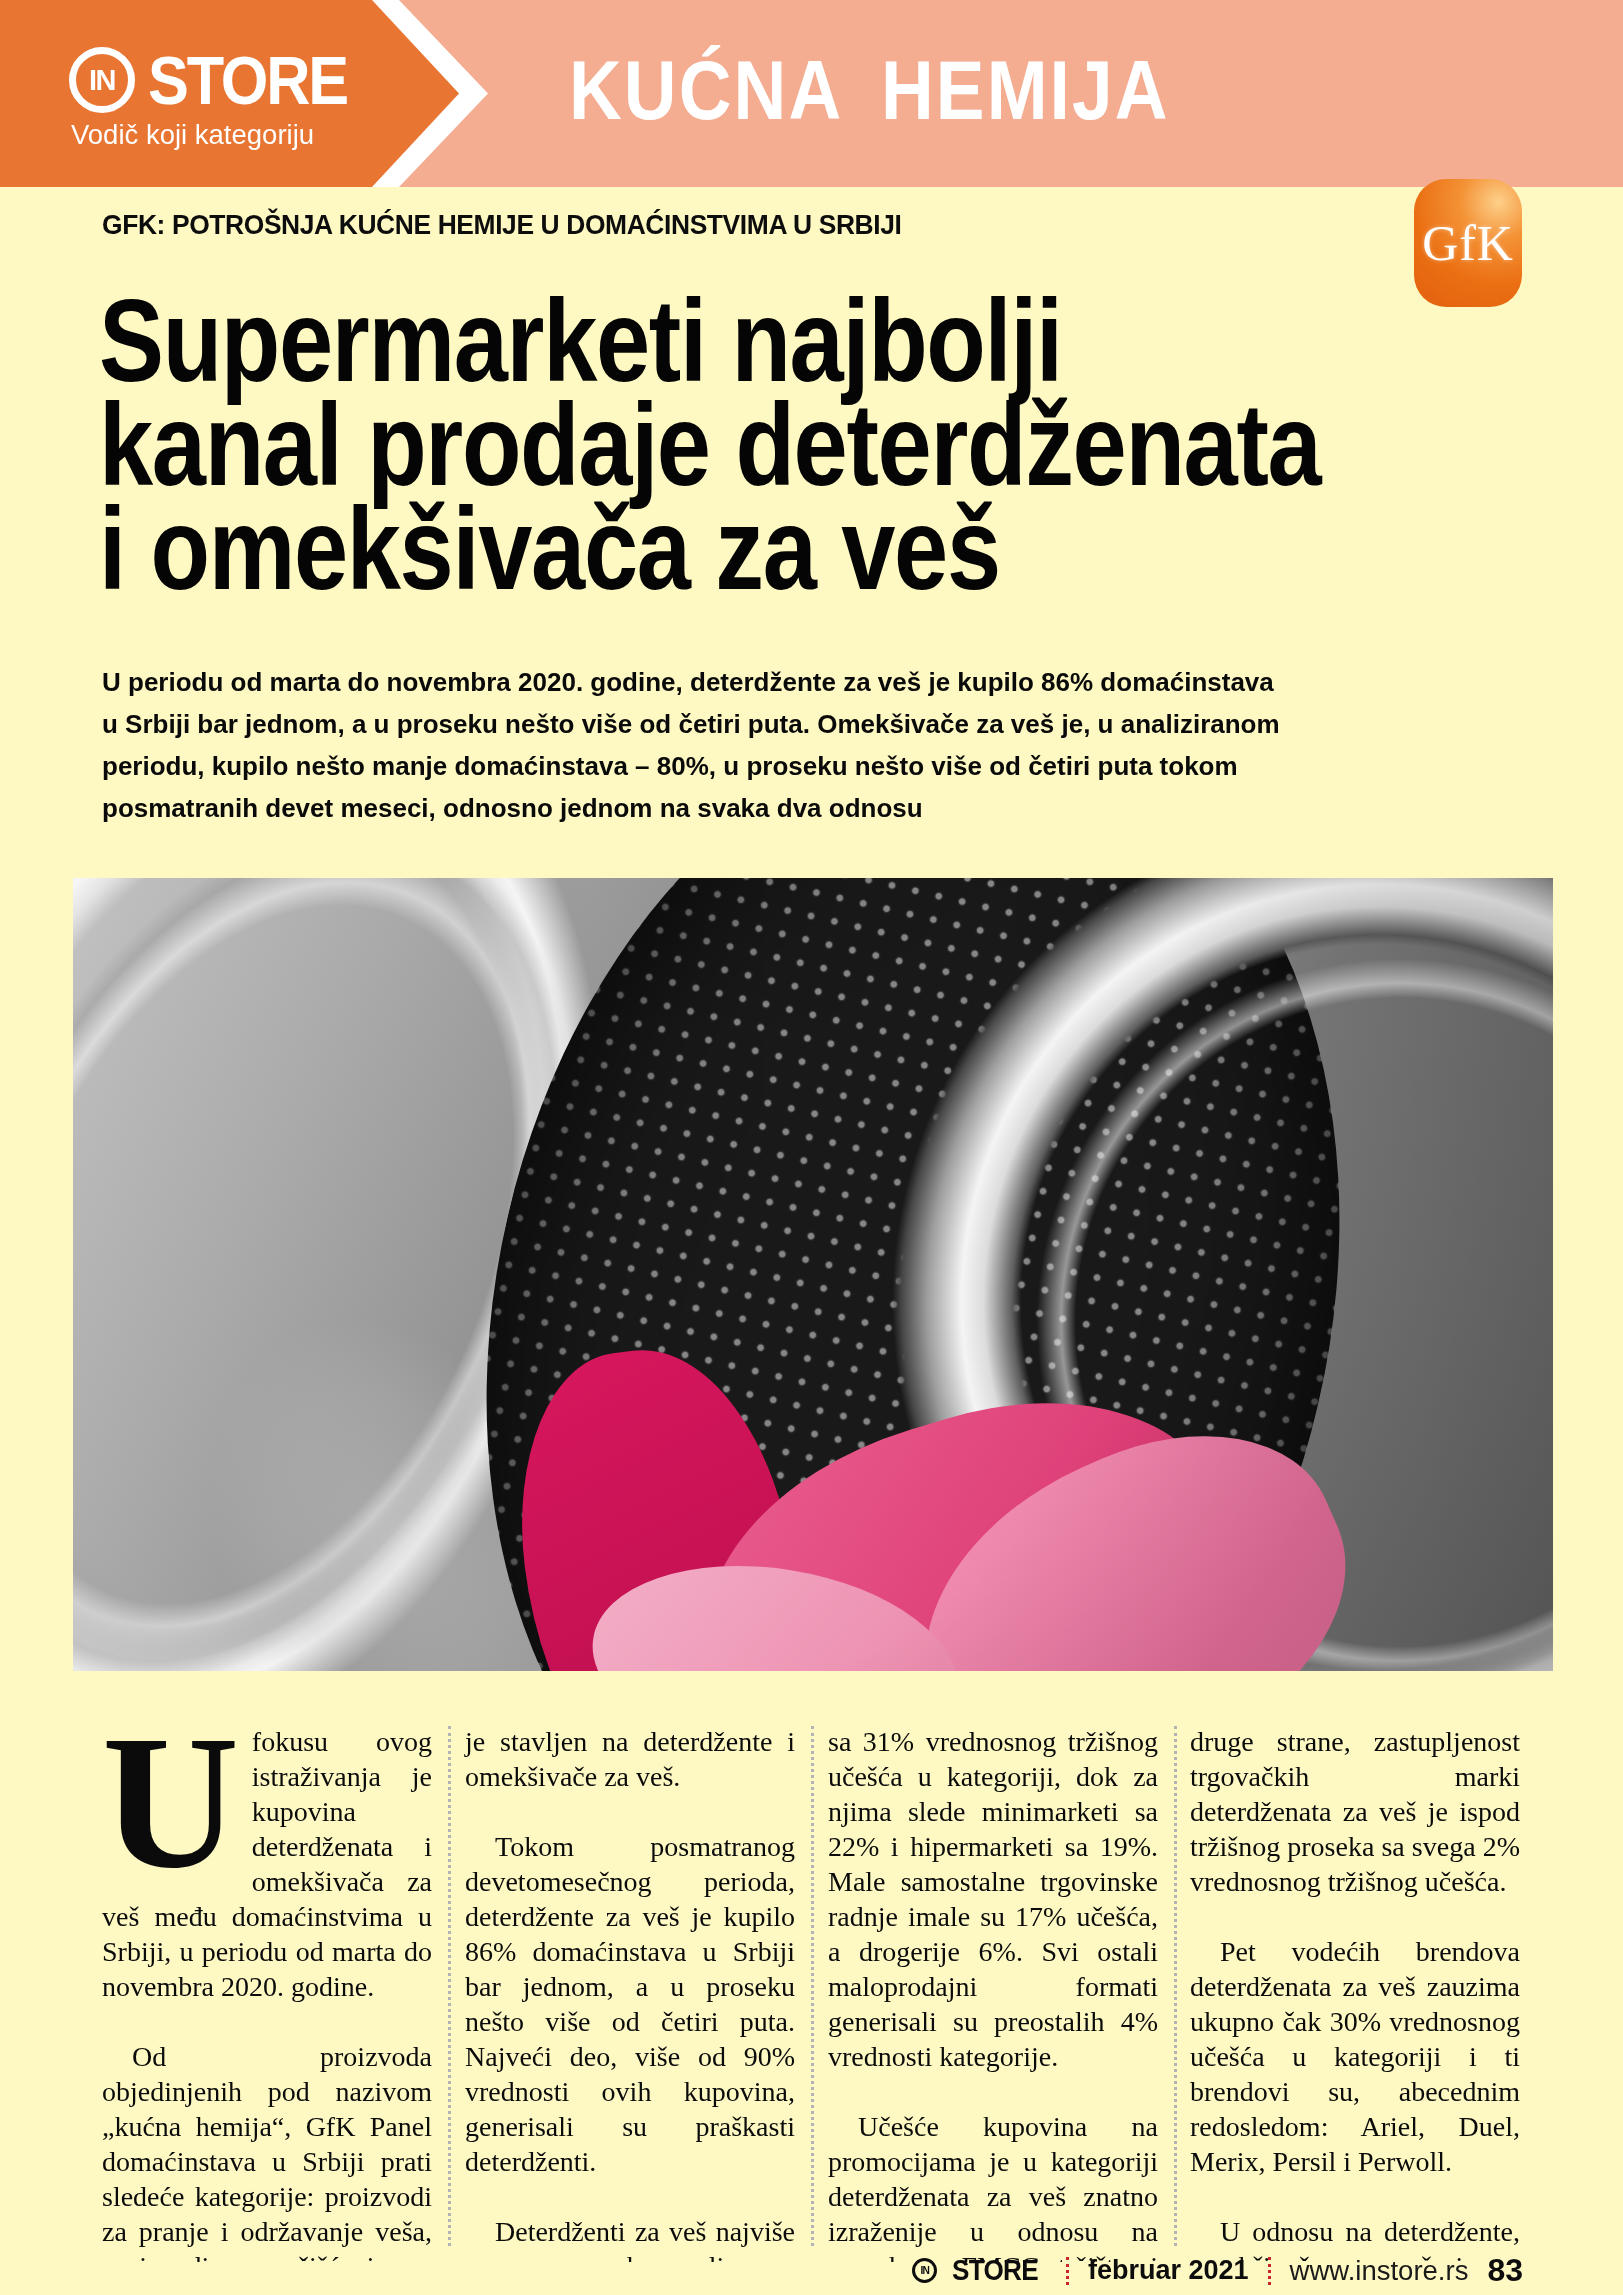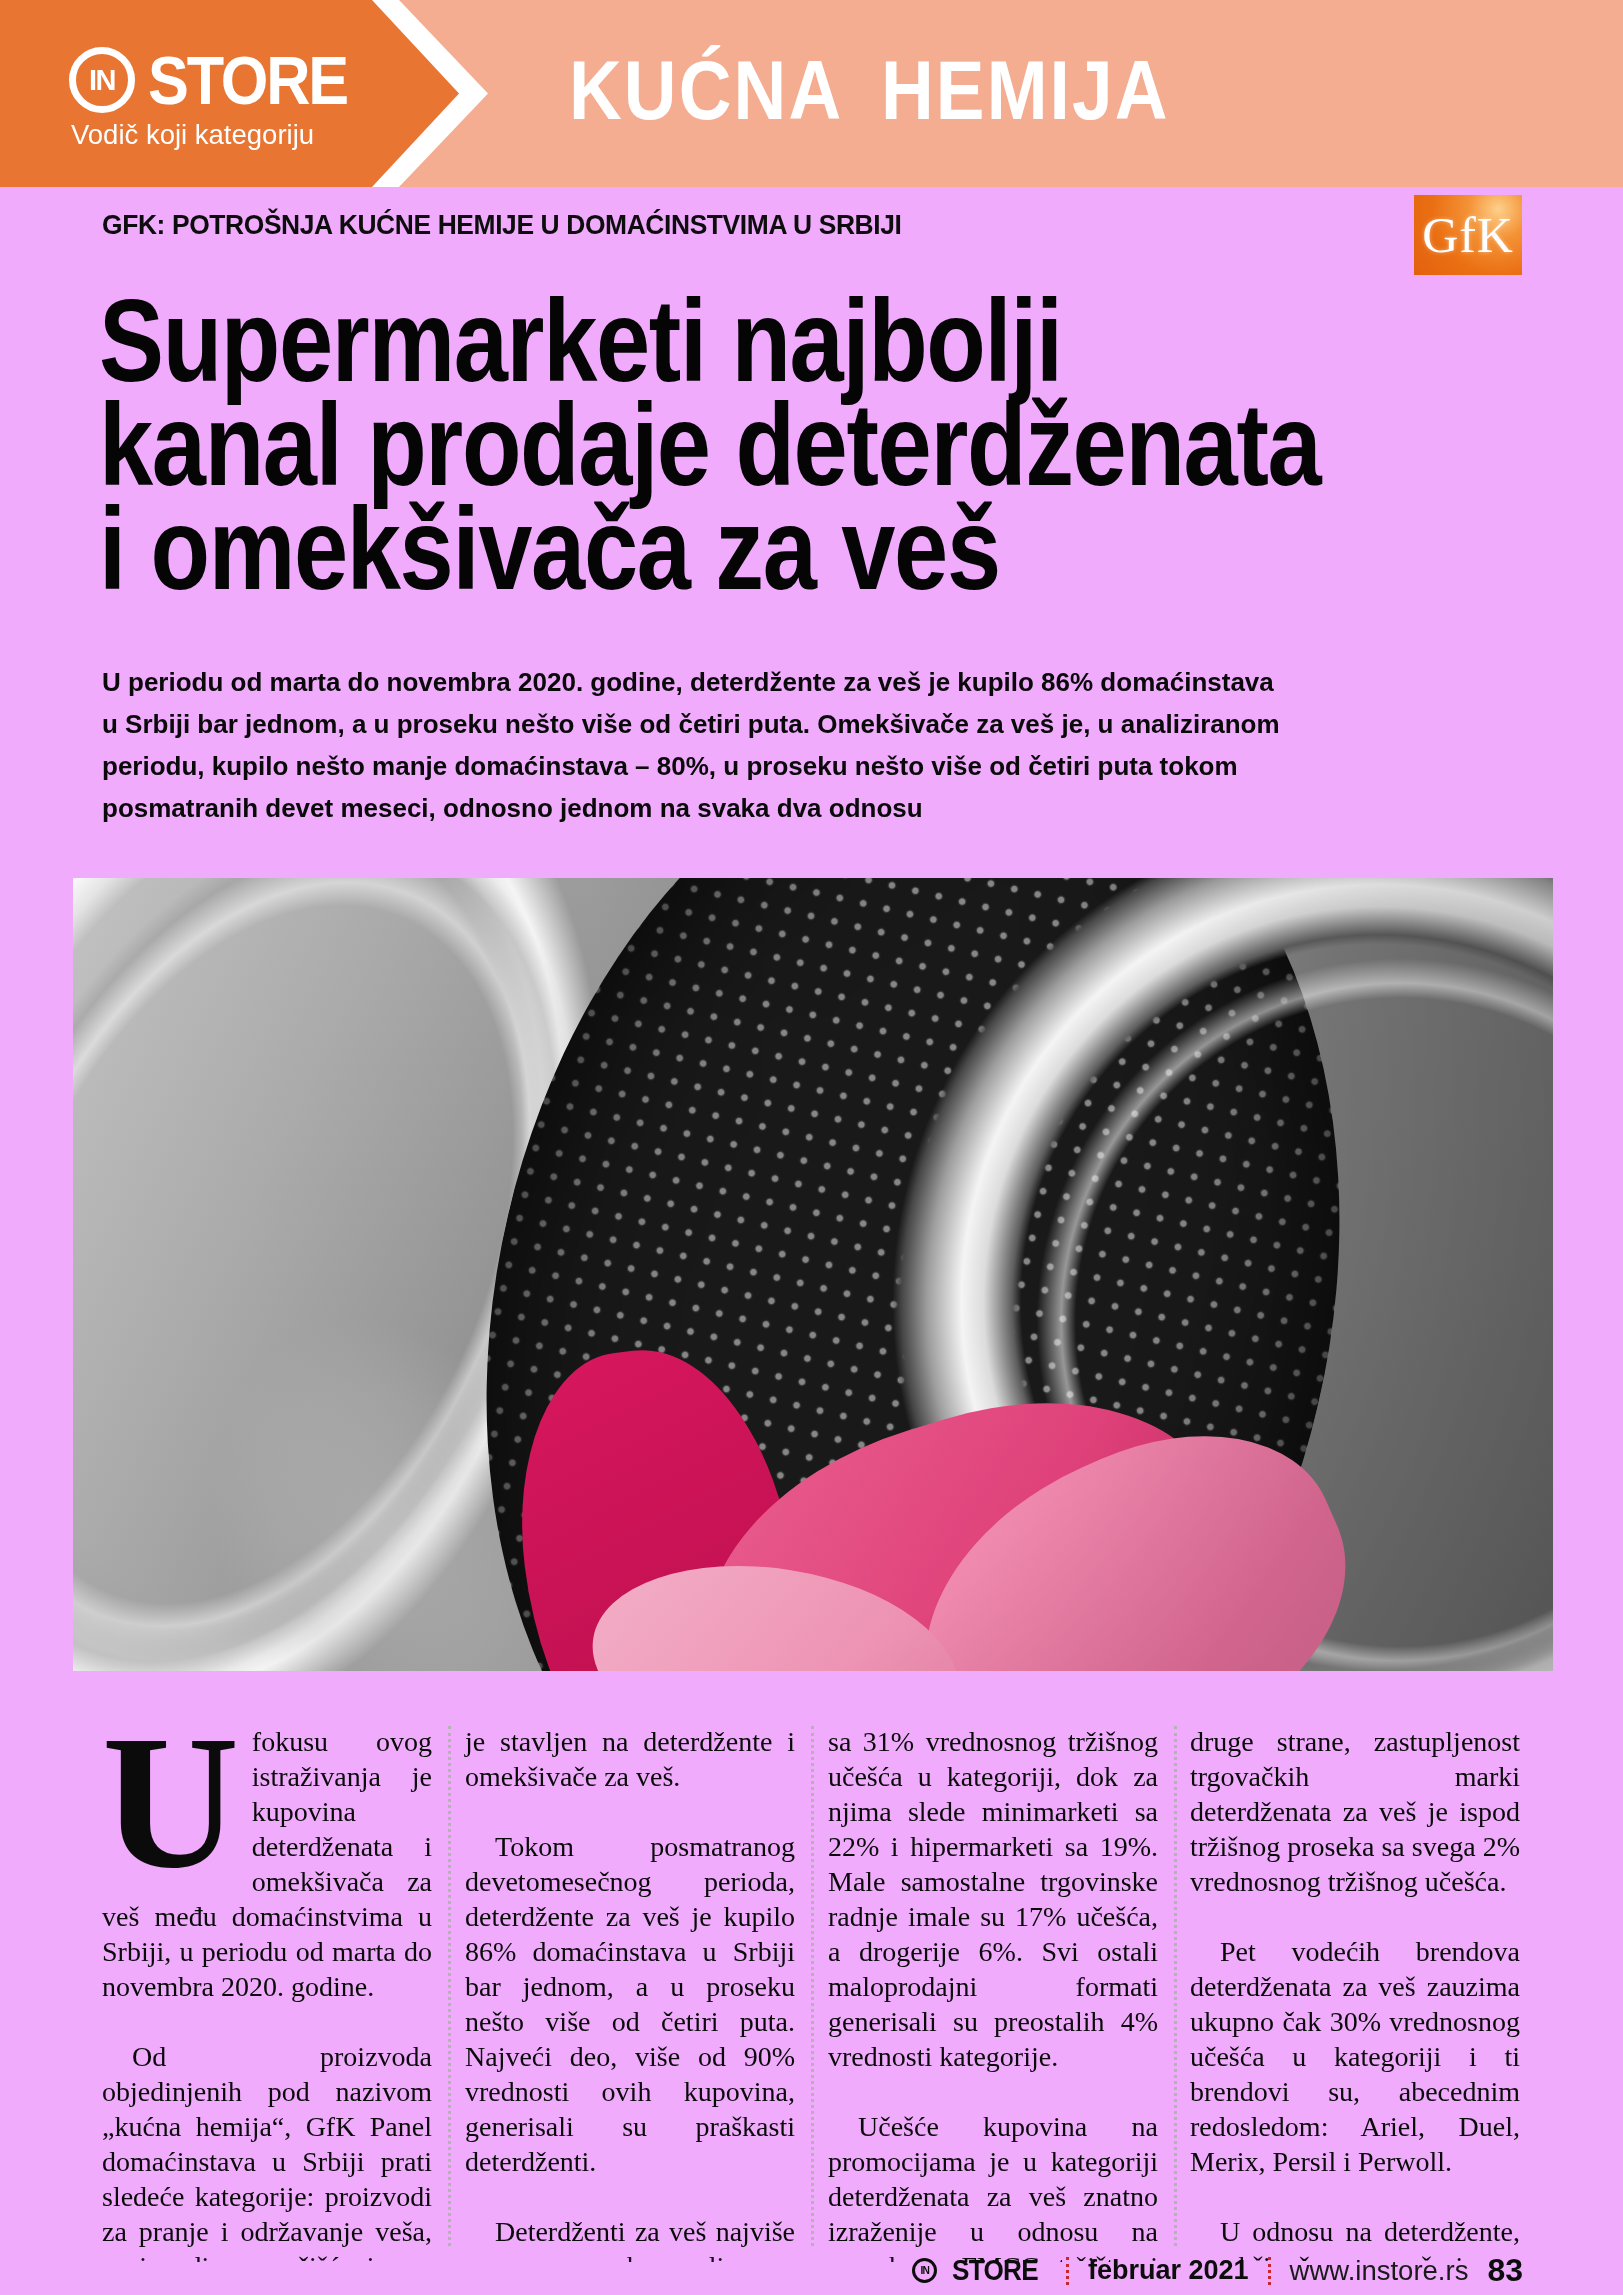--- a/index.html
+++ b/index.html
@@ -1,19 +1,19 @@
 <!DOCTYPE html>
 <html style="font-size:12.6px"><head>
 <meta charset="utf-8">
 <style>
   * { margin:0; padding:0; box-sizing:border-box; }
   html,body { background:#e9e9e9; }
   .page {
     position:relative; width:1623px; height:2295px;
-    background:#f0abfc; overflow:hidden;
+    background:#fef9c3; overflow:hidden;
     font-family:"Liberation Sans", sans-serif;
   }
 
   
   .header { position:absolute; left:0; top:0; width:1623px; height:187px; background:#f5ad92; }
   .arrow-white {
     position:absolute; left:0; top:0; width:550px; height:187px; background:#ffffff;
     clip-path:polygon(0 0, 399px 0, 488px 50%, 399px 100%, 0 100%);
   }
   .arrow-orange {
@@ -37,25 +37,25 @@
     letter-spacing:2.4px; word-spacing:20.4px; white-space:nowrap;
   }
 
   
   .kicker {
     position:absolute; left:102px; top:209px; color:#0d0d0d; font-weight:800;
     font-size:27.5px; letter-spacing:-0.4px; transform:scaleX(.96); transform-origin:left center;
     white-space:nowrap;
   }
   .gfk-logo {
-    position:absolute; left:1414px; top:195px; width:108px; height:80px;
+    position:absolute; left:1414px; top:179px; width:108px; height:128px;
     background:radial-gradient(circle at 78% 18%, #fdd08a 0%, #f49236 28%, #ea6f12 62%, #e2600e 100%);
     display:flex; align-items:center; justify-content:center;
     color:#fff; font-family:"Liberation Serif", serif; font-size:50px; font-weight:400;
-    letter-spacing:0.8px; text-shadow:0 0 4.7px rgba(255,255,255,.45);
+    letter-spacing:0.8px; text-shadow:0 0 4.7px rgba(255,255,255,.45);border-radius:32px;
   }
 
   
   .headline { position:absolute; left:99px; top:289px; }
   .headline .hl {
     font-weight:900; font-size:116px; line-height:104px; color:#050505;
     letter-spacing:-1.6px; transform:scaleX(.84); transform-origin:left center; white-space:nowrap;
   }
 
   

